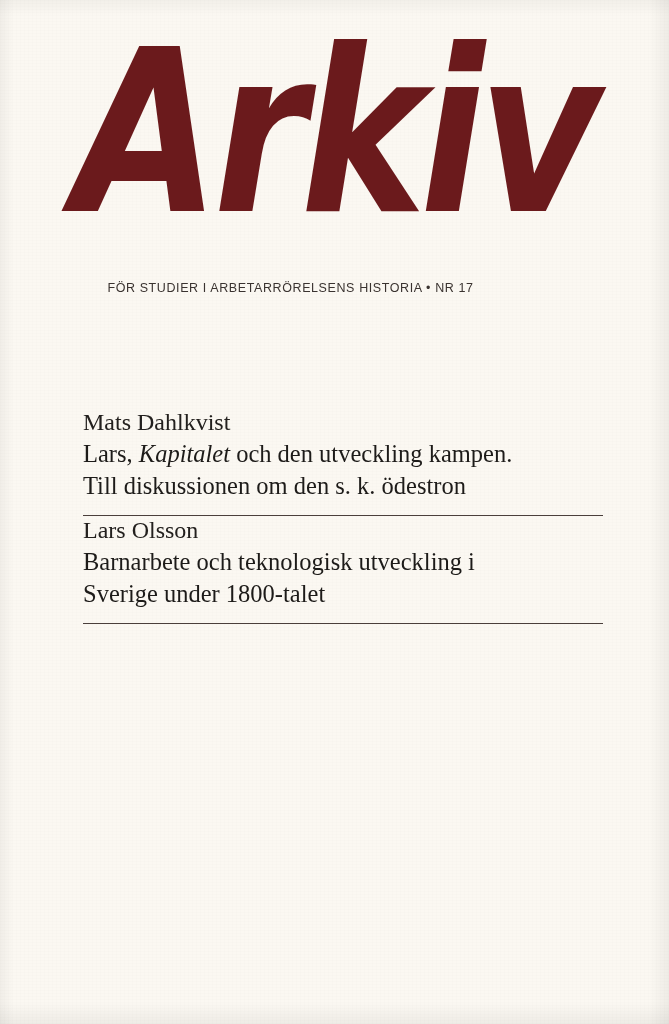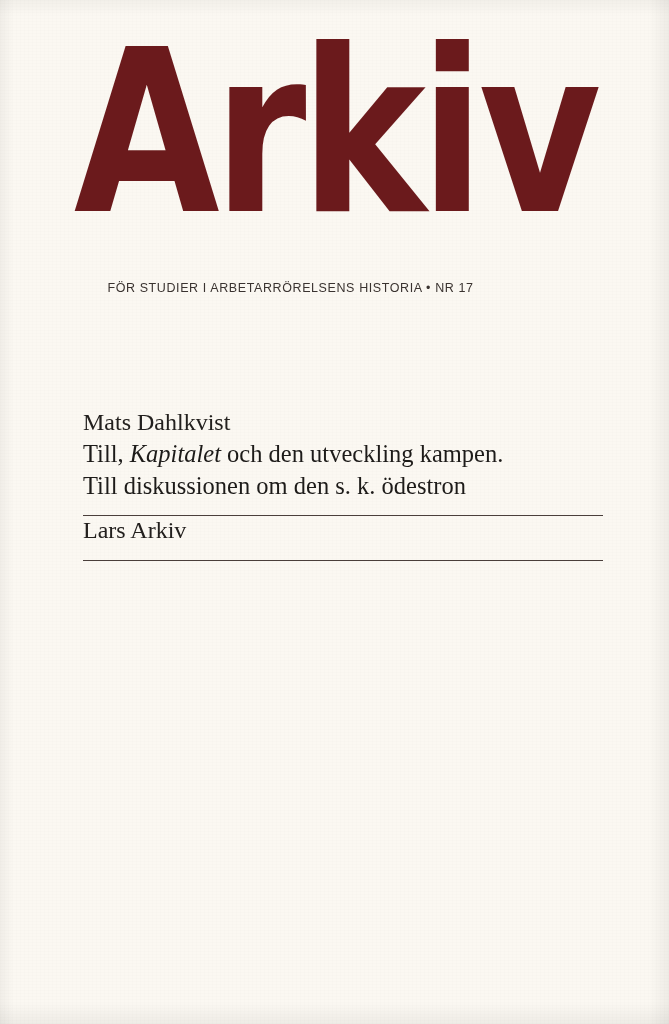--- a/index.html
+++ b/index.html
@@ -33,20 +33,21 @@
       repeating-linear-gradient(0deg, rgba(0,0,0,0.012) 0px, rgba(0,0,0,0.012) 1px, rgba(255,255,255,0) 1px, rgba(255,255,255,0) 3px),
       repeating-linear-gradient(90deg, rgba(0,0,0,0.010) 0px, rgba(0,0,0,0.010) 1px, rgba(255,255,255,0) 1px, rgba(255,255,255,0) 4px);
     opacity: .7;
   }
   .masthead {
     position: absolute;
     top: 46px;
     left: 0;
     width: 669px;
     text-align: center;
+    font-style: italic;
   }
   .masthead-word {
     display: block;
     font-family: "DejaVu Sans", sans-serif;
     font-weight: bold;
     font-size: 185px;
     line-height: 0.95;
     letter-spacing: -6px;
     color: #6b1a1c;
     transform: scaleY(1.22) scaleX(1.02);
@@ -110,28 +111,32 @@
     <span class="masthead-word">Arkiv</span>
   </div>
 
   <div class="subtitle">FÖR STUDIER I ARBETARRÖRELSENS HISTORIA • NR 17</div>
 
   <div class="contents">
 
     <div class="entry">
       <div class="author">Mats Dahlkvist</div>
       <div class="title">
-        <span>Till, </span><em>Kapitalet</em><span> och den utveckling kampen.</span><br>
+        <span>Lars, </span><em>Kapitalet</em><span> och den utveckling kampen.</span><br>
         <span>Till diskussionen om den s. k. ödestron</span>
       </div>
     </div>
 
     <hr class="rule">
 
     <div class="entry">
-      <div class="author">Lars Arkiv</div>
+      <div class="author">Lars Olsson</div>
+      <div class="title">
+        <span>Barnarbete och teknologisk utveckling i</span><br>
+        <span>Sverige under 1800-talet</span>
+      </div>
     </div>
 
     <hr class="rule">
 
 
   </div>
 </div>
 
 </body></html>

